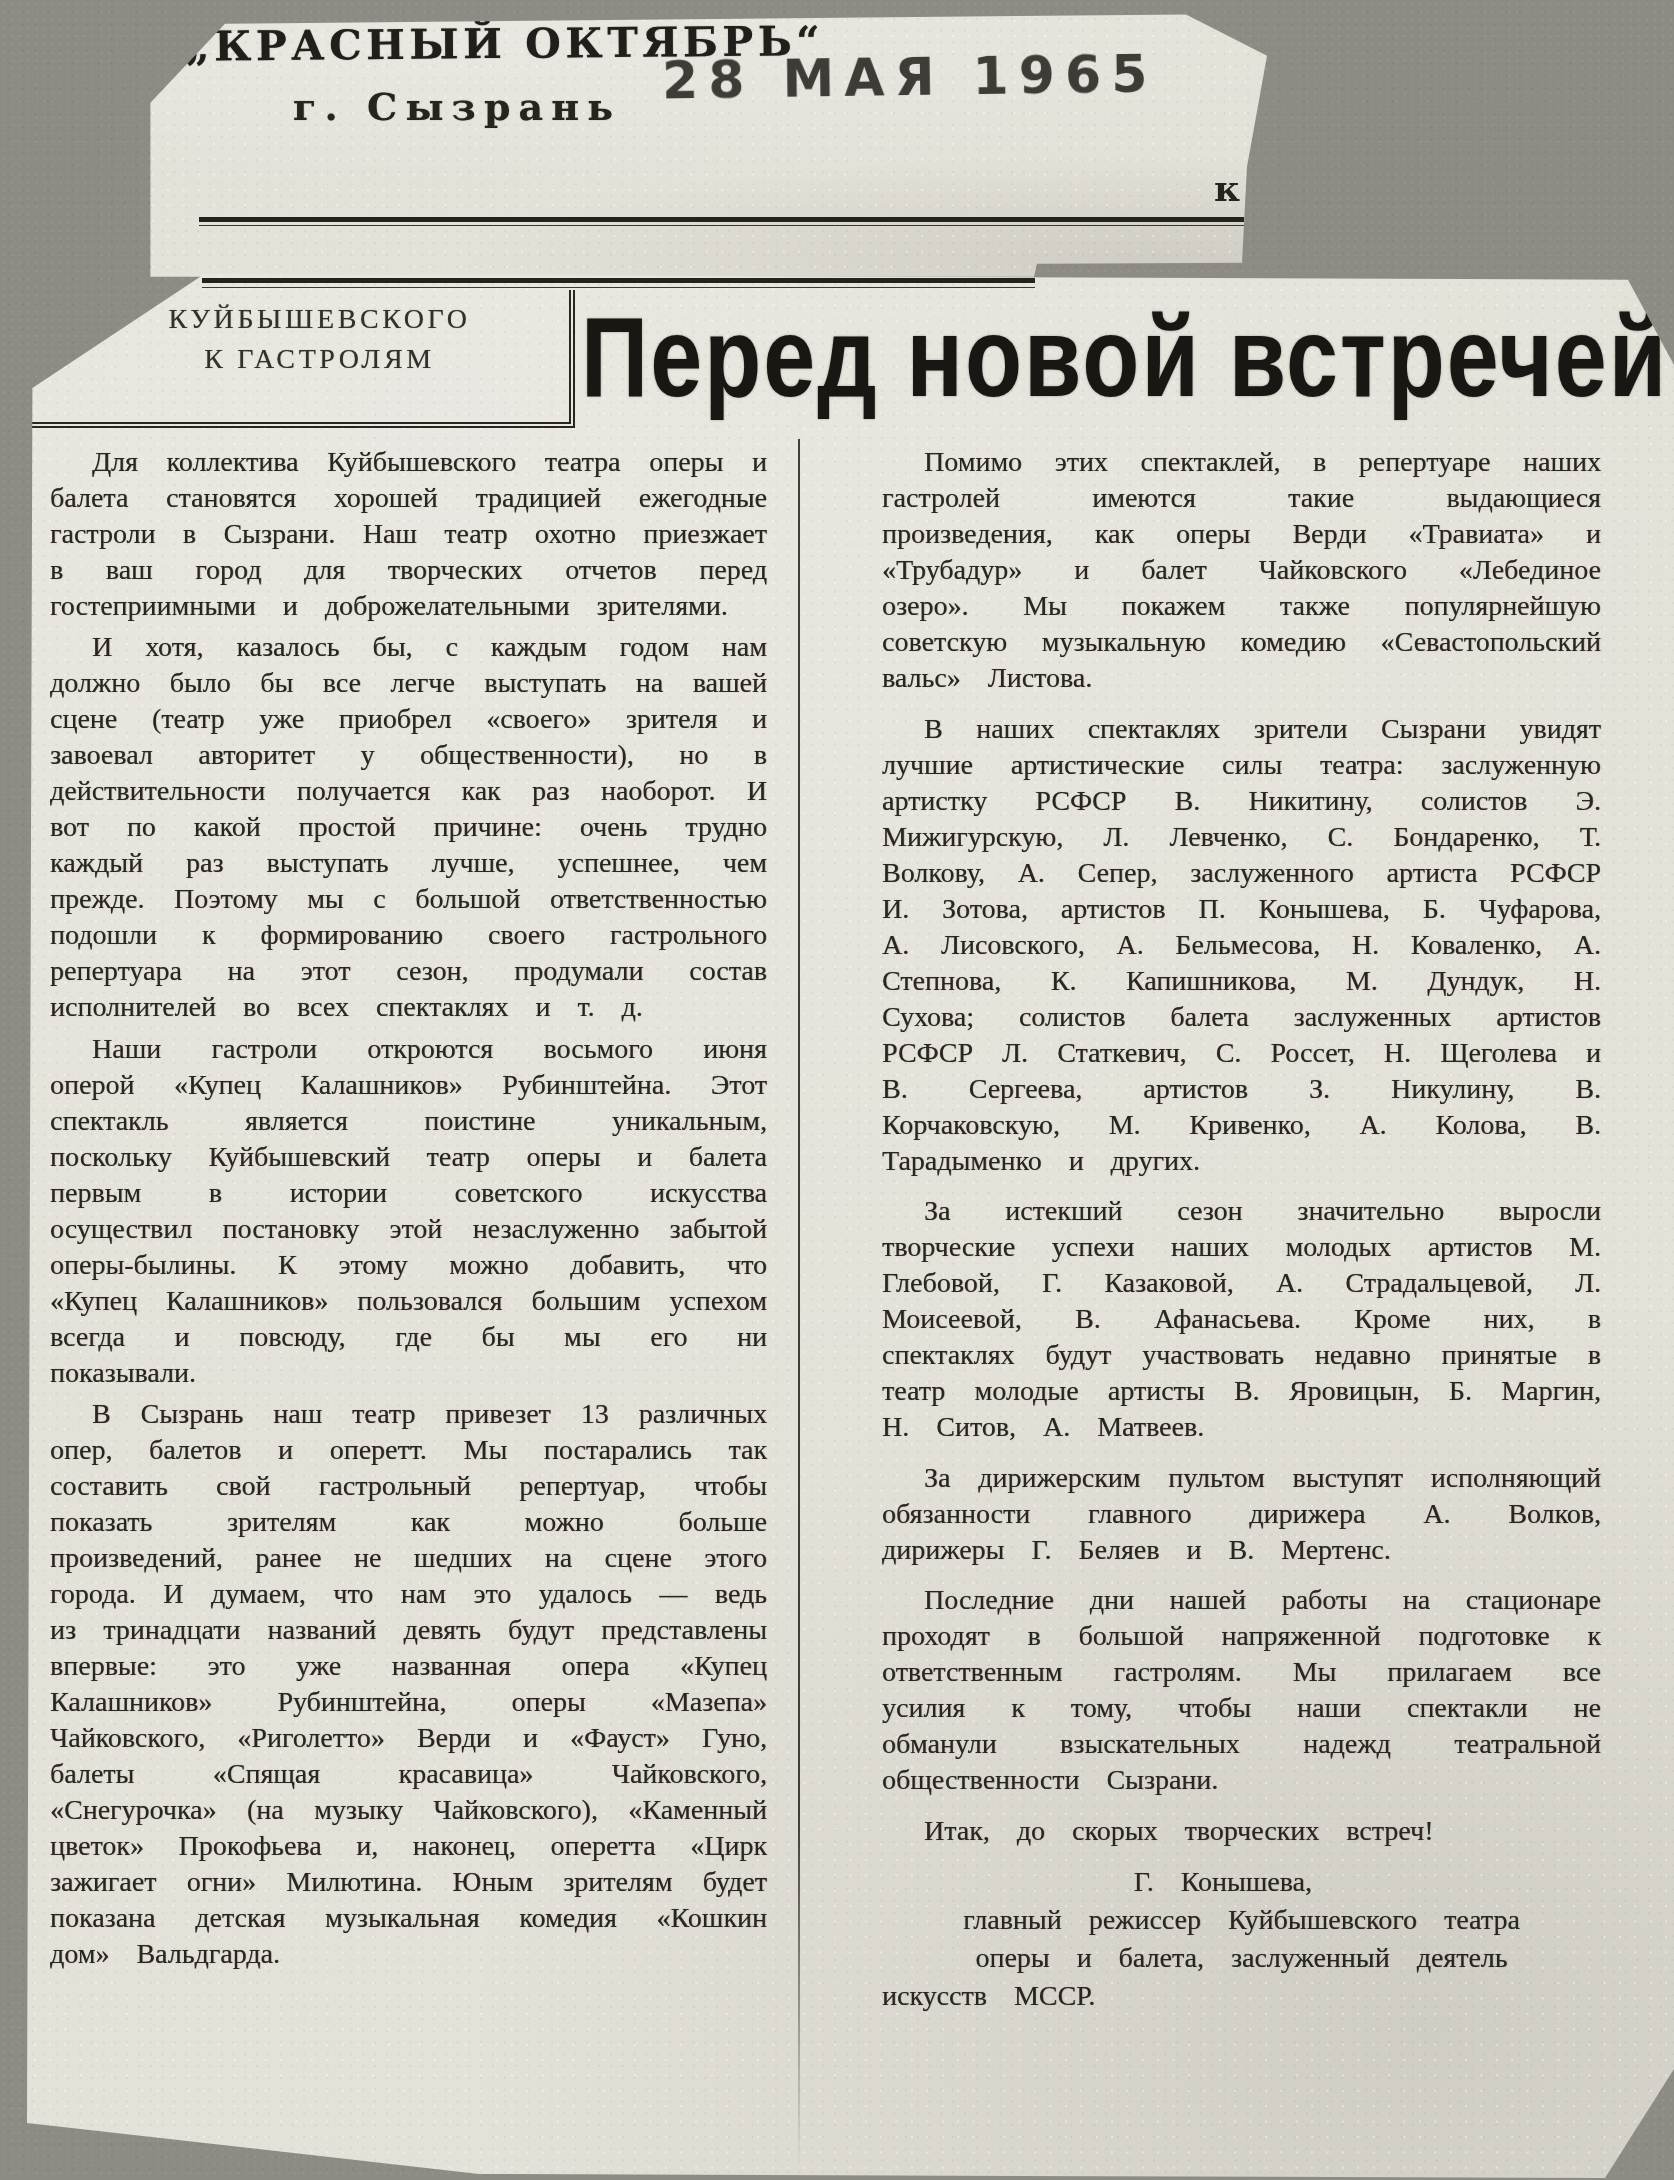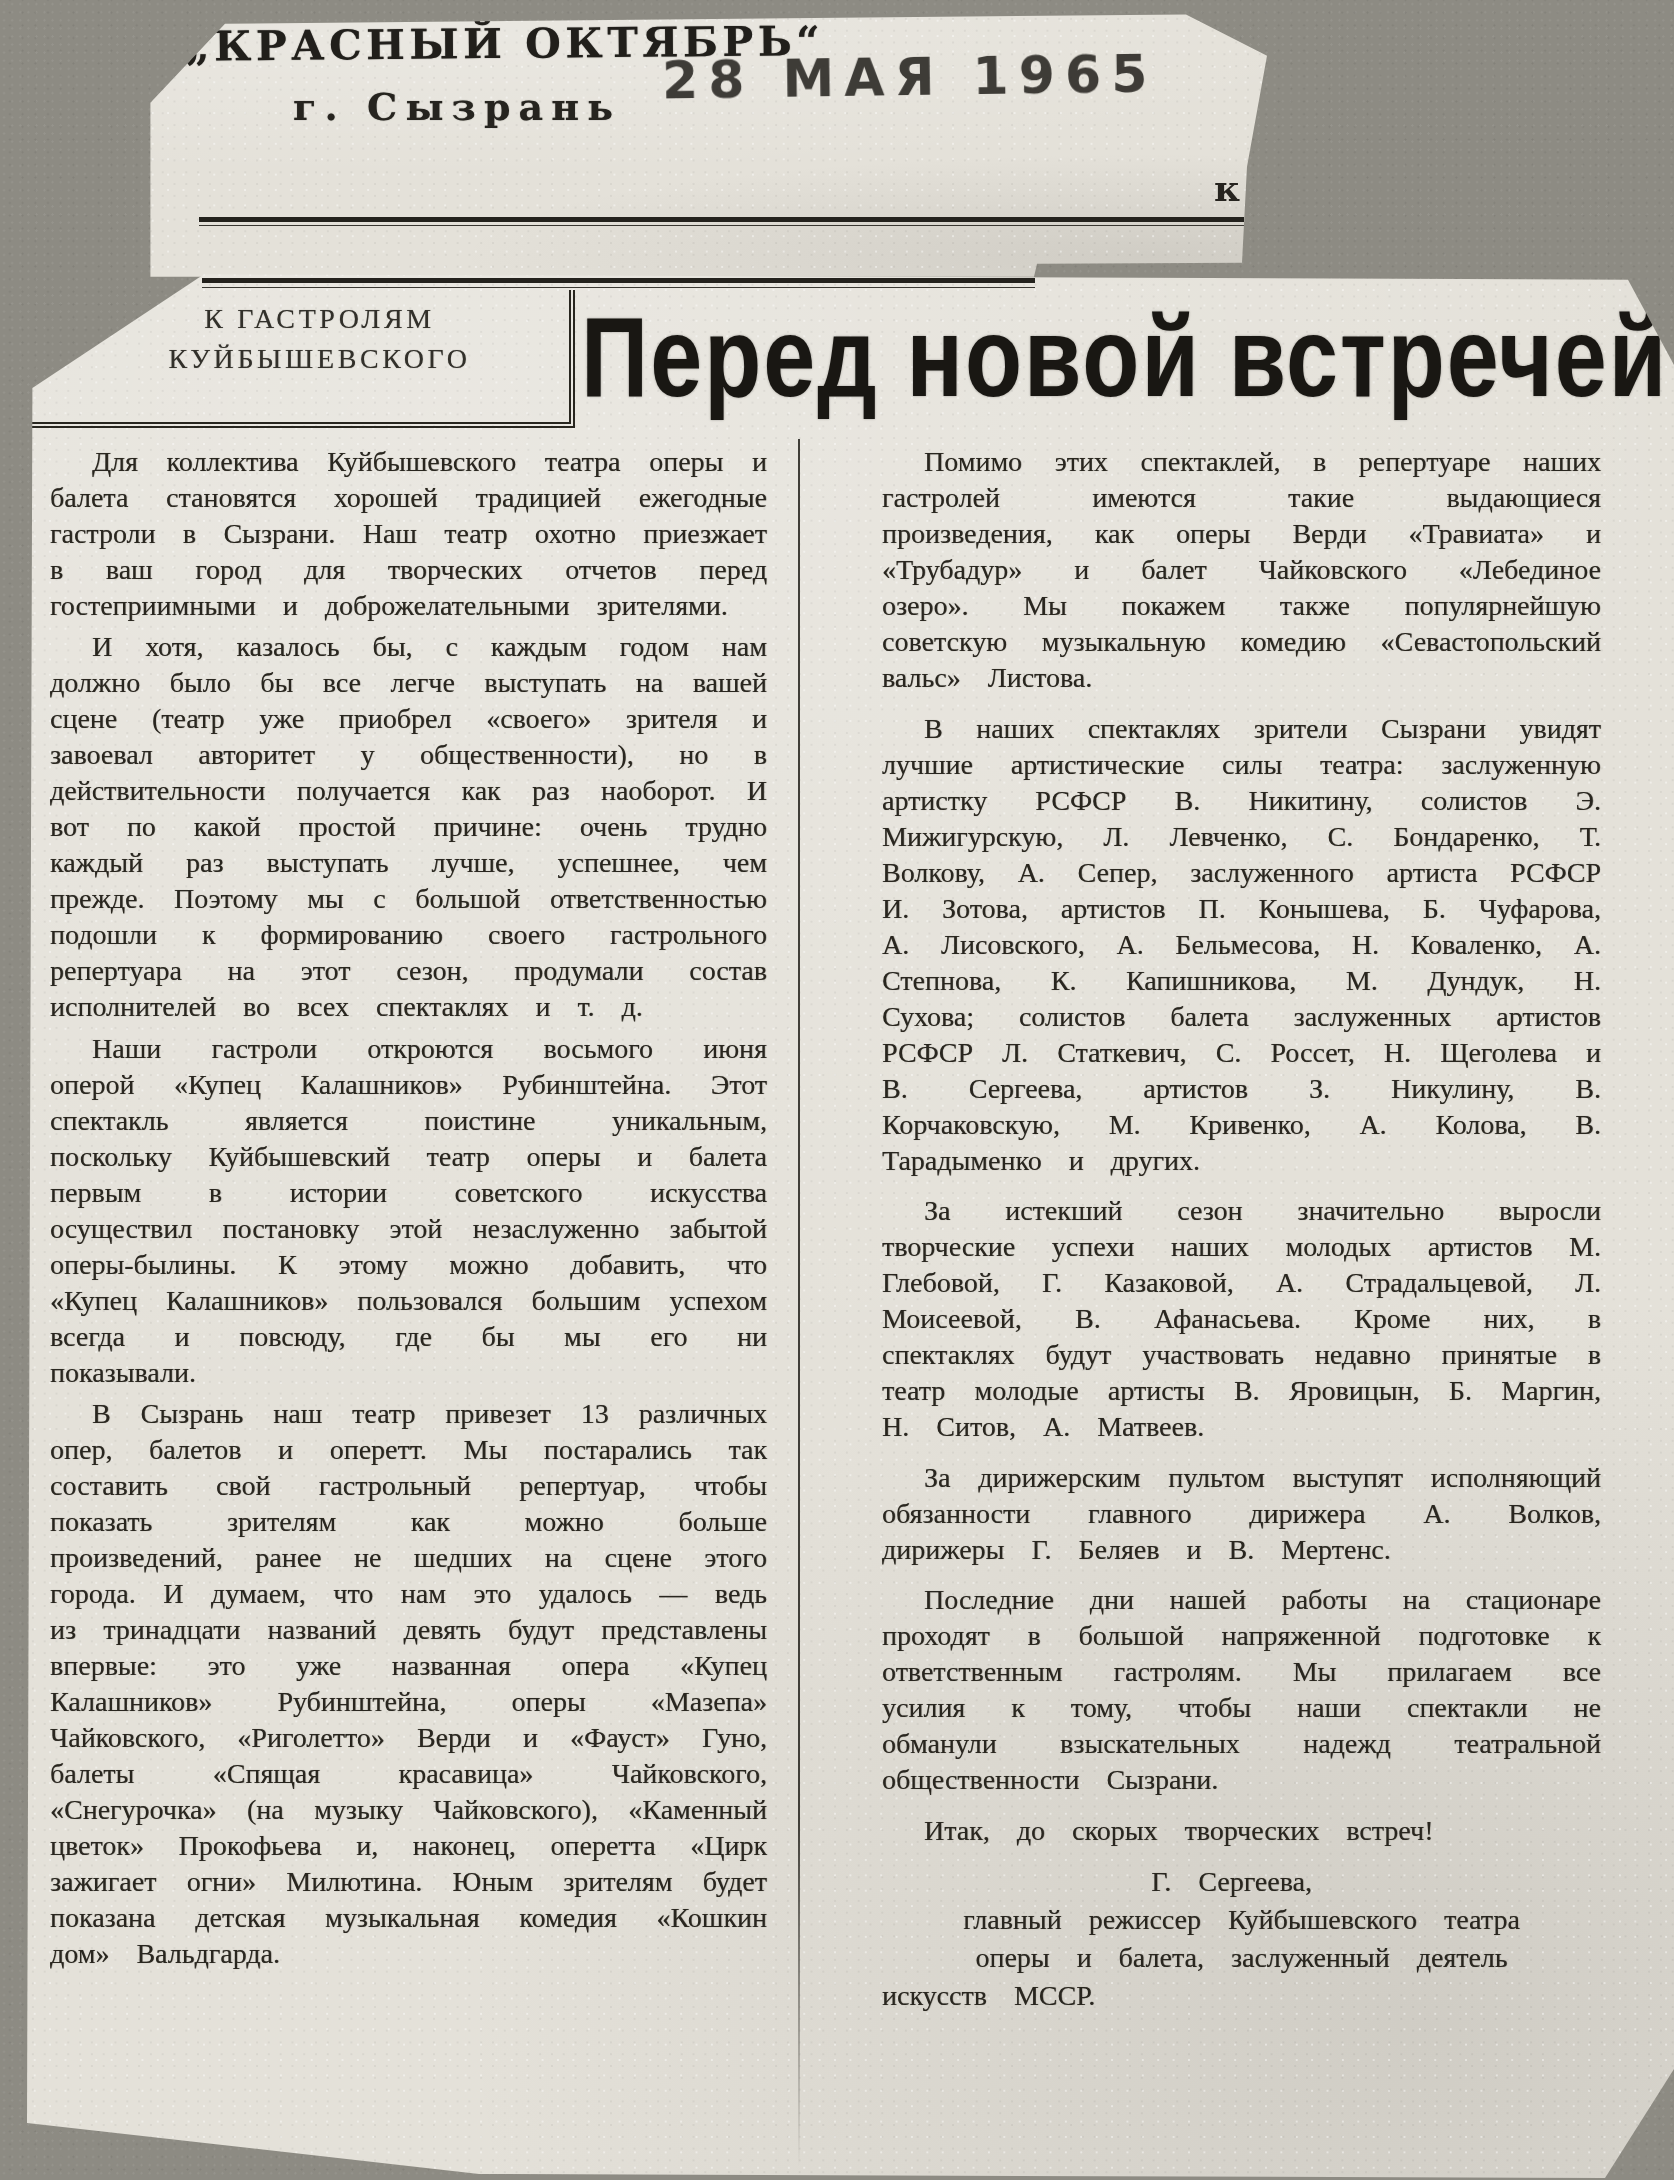--- a/index.html
+++ b/index.html
@@ -139,22 +139,22 @@
   <div class="city">г. Сызрань</div>
   <div class="date-stamp">28 МАЯ 1965</div>
   <div class="edge-letter">к</div>
   <div class="dbl-rule rule-a"></div>
 </div>
 
 <div class="clipping main-clip">
   <div class="dbl-rule rule-b"></div>
 
   <div class="kicker">
+    <div class="kicker-line">КУЙБЫШЕВСКОГО</div>
     <div class="kicker-line">К ГАСТРОЛЯМ</div>
-    <div class="kicker-line">КУЙБЫШЕВСКОГО</div>
   </div>
 
   <h1 class="headline">Перед новой встречей</h1>
 
   <div class="divider"></div>
 
   <div class="col col-left">
     <p>Для коллектива Куйбышевского театра оперы и балета становятся хорошей традицией ежегодные гастроли в Сызрани. Наш театр охотно приезжает в ваш город для творческих отчетов перед гостеприимными и доброжелательными зрителями.</p>
     <p>И хотя, казалось бы, с каждым годом нам должно было бы все легче выступать на вашей сцене (театр уже приобрел «своего» зрителя и завоевал авторитет у общественности), но в действительности получается как раз наоборот. И вот по какой простой причине: очень трудно каждый раз выступать лучше, успешнее, чем прежде. Поэтому мы с большой ответственностью подошли к формированию своего гастрольного репертуара на этот сезон, продумали состав исполнителей во всех спектаклях и т. д.</p>
     <p>Наши гастроли откроются восьмого июня оперой «Купец Калашников» Рубинштейна. Этот спектакль является поистине уникальным, поскольку Куйбышевский театр оперы и балета первым в истории советского искусства осуществил постановку этой незаслуженно забытой оперы-былины. К этому можно добавить, что «Купец Калашников» пользовался большим успехом всегда и повсюду, где бы мы его ни показывали.</p>
@@ -163,20 +163,20 @@
 
   <div class="col col-right">
     <p>Помимо этих спектаклей, в репертуаре наших гастролей имеются такие выдающиеся произведения, как оперы Верди «Травиата» и «Трубадур» и балет Чайковского «Лебединое озеро». Мы покажем также популярнейшую советскую музыкальную комедию «Севастопольский вальс» Листова.</p>
     <p>В наших спектаклях зрители Сызрани увидят лучшие артистические силы театра: заслуженную артистку РСФСР В. Никитину, солистов Э. Мижигурскую, Л. Левченко, С. Бондаренко, Т. Волкову, А. Сепер, заслуженного артиста РСФСР И. Зотова, артистов П. Конышева, Б. Чуфарова, А. Лисовского, А. Бельмесова, Н. Коваленко, А. Степнова, К. Капишникова, М. Дундук, Н. Сухова; солистов балета заслуженных артистов РСФСР Л. Статкевич, С. Россет, Н. Щеголева и В. Сергеева, артистов З. Никулину, В. Корчаковскую, М. Кривенко, А. Колова, В. Тарадыменко и других.</p>
     <p>За истекший сезон значительно выросли творческие успехи наших молодых артистов М. Глебовой, Г. Казаковой, А. Страдальцевой, Л. Моисеевой, В. Афанасьева. Кроме них, в спектаклях будут участвовать недавно принятые в театр молодые артисты В. Яровицын, Б. Маргин, Н. Ситов, А. Матвеев.</p>
     <p>За дирижерским пультом выступят исполняющий обязанности главного дирижера А. Волков, дирижеры Г. Беляев и В. Мертенс.</p>
     <p>Последние дни нашей работы на стационаре проходят в большой напряженной подготовке к ответственным гастролям. Мы прилагаем все усилия к тому, чтобы наши спектакли не обманули взыскательных надежд театральной общественности Сызрани.</p>
     <p class="closing">Итак, до скорых творческих встреч!</p>
 
     <div class="sig">
-      <div class="sig-name">Г. Сергеева,</div>
+      <div class="sig-name">Г. Конышева,</div>
       <div class="sig-line c">главный режиссер Куйбышевского театра</div>
       <div class="sig-line c">оперы и балета, заслуженный деятель</div>
       <div class="sig-line r">искусств МССР.</div>
     </div>
   </div>
 </div>
 
 
 </body></html>

